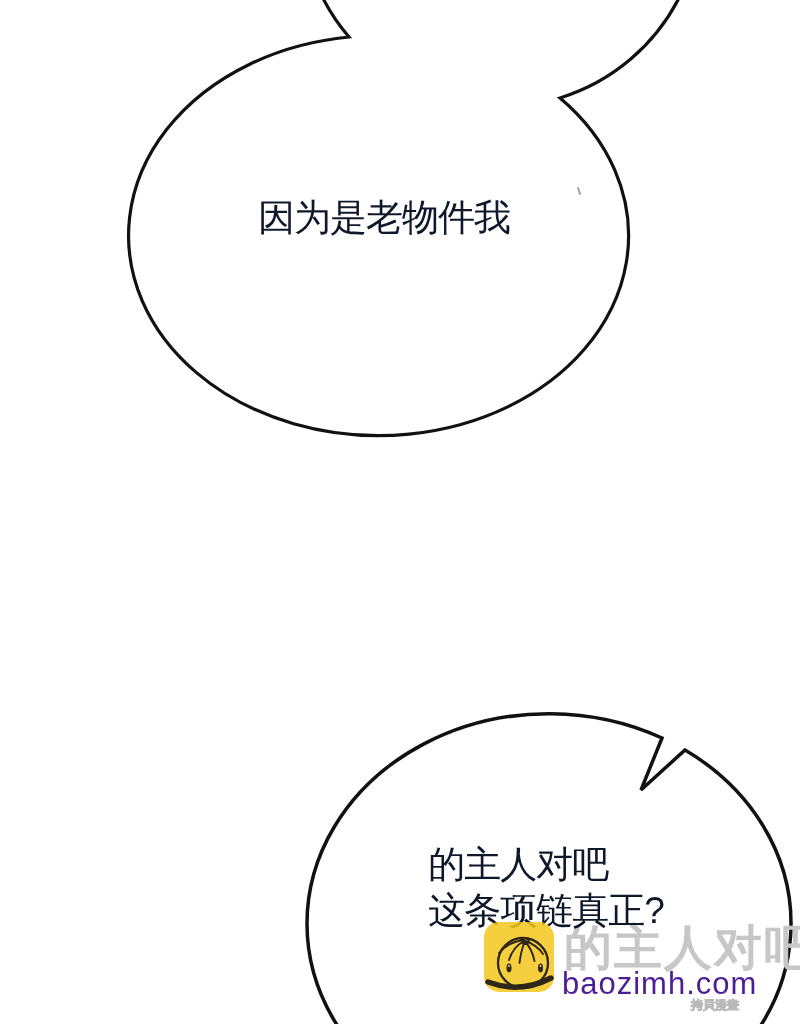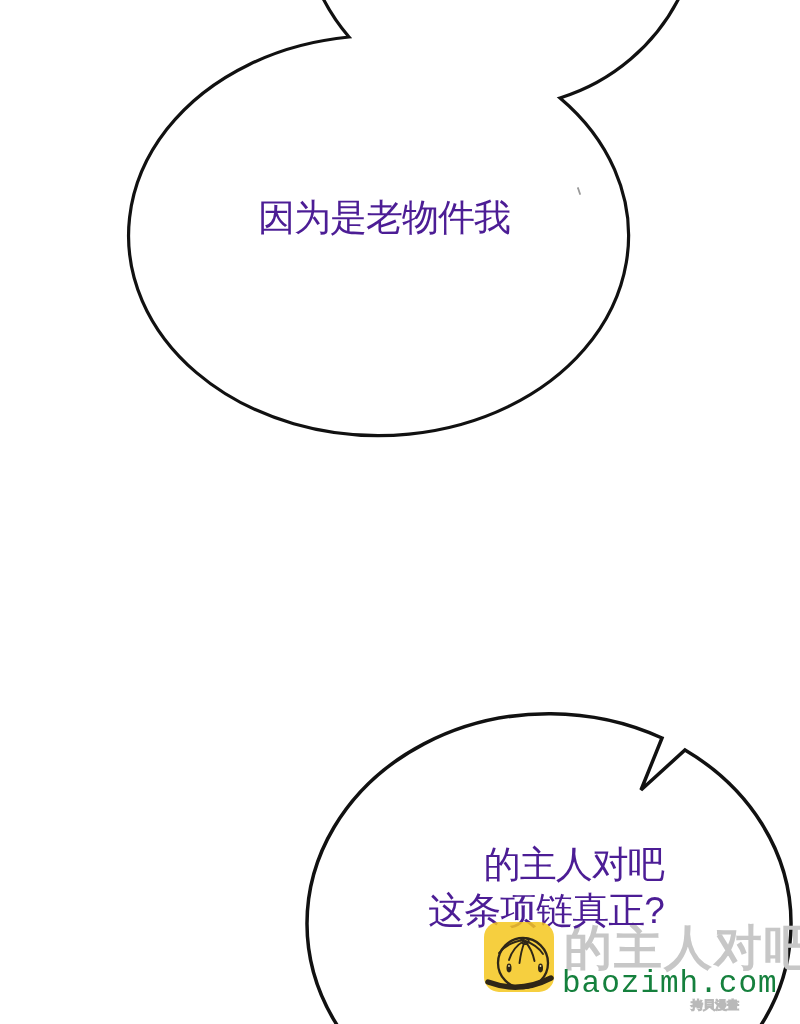--- a/index.html
+++ b/index.html
@@ -7,39 +7,39 @@
     width:800px;height:1024px;position:relative;overflow:hidden;
     background:#ffffff;
     font-family:"Liberation Sans","DejaVu Sans",sans-serif;
   }
   .stage{position:absolute;inset:0;width:800px;height:1024px;}
   svg.art{position:absolute;left:0;top:0;z-index:1;}
 
   
   .bubble-text{
     position:absolute;z-index:3;
-    text-align:right;color:#4c1d95;
+    text-align:left;color:#0f172a;
     font-weight:500;
     font-size:37px;line-height:48px;letter-spacing:-1px;
     white-space:nowrap;
   }
   .bubble-text span{display:block;}
   .top-text{left:384px;top:194px;transform:translateX(-50%);}
   .bottom-text{left:546px;top:842px;transform:translateX(-50%);line-height:46px;}
 
   
   .wm-brand{
     position:absolute;z-index:2;left:564px;top:916px;
     font-size:48px;font-weight:700;letter-spacing:2px;
     color:#c7c7c7;white-space:nowrap;
   }
   .wm-domain{
     position:absolute;z-index:2;left:562px;top:966px;
     font-size:31px;font-weight:500;letter-spacing:1px;
-    color:#15803d;white-space:nowrap;font-family:Liberation Mono, monospace;
+    color:#4c1d95;white-space:nowrap;
   }
   .wm-corner{
     position:absolute;z-index:5;left:691px;top:997px;
     font-size:12px;font-weight:700;letter-spacing:0px;
     color:rgba(255,255,255,0.15);
     -webkit-text-stroke:0.9px #b9b9b9;
     white-space:nowrap;
   }
 
   

